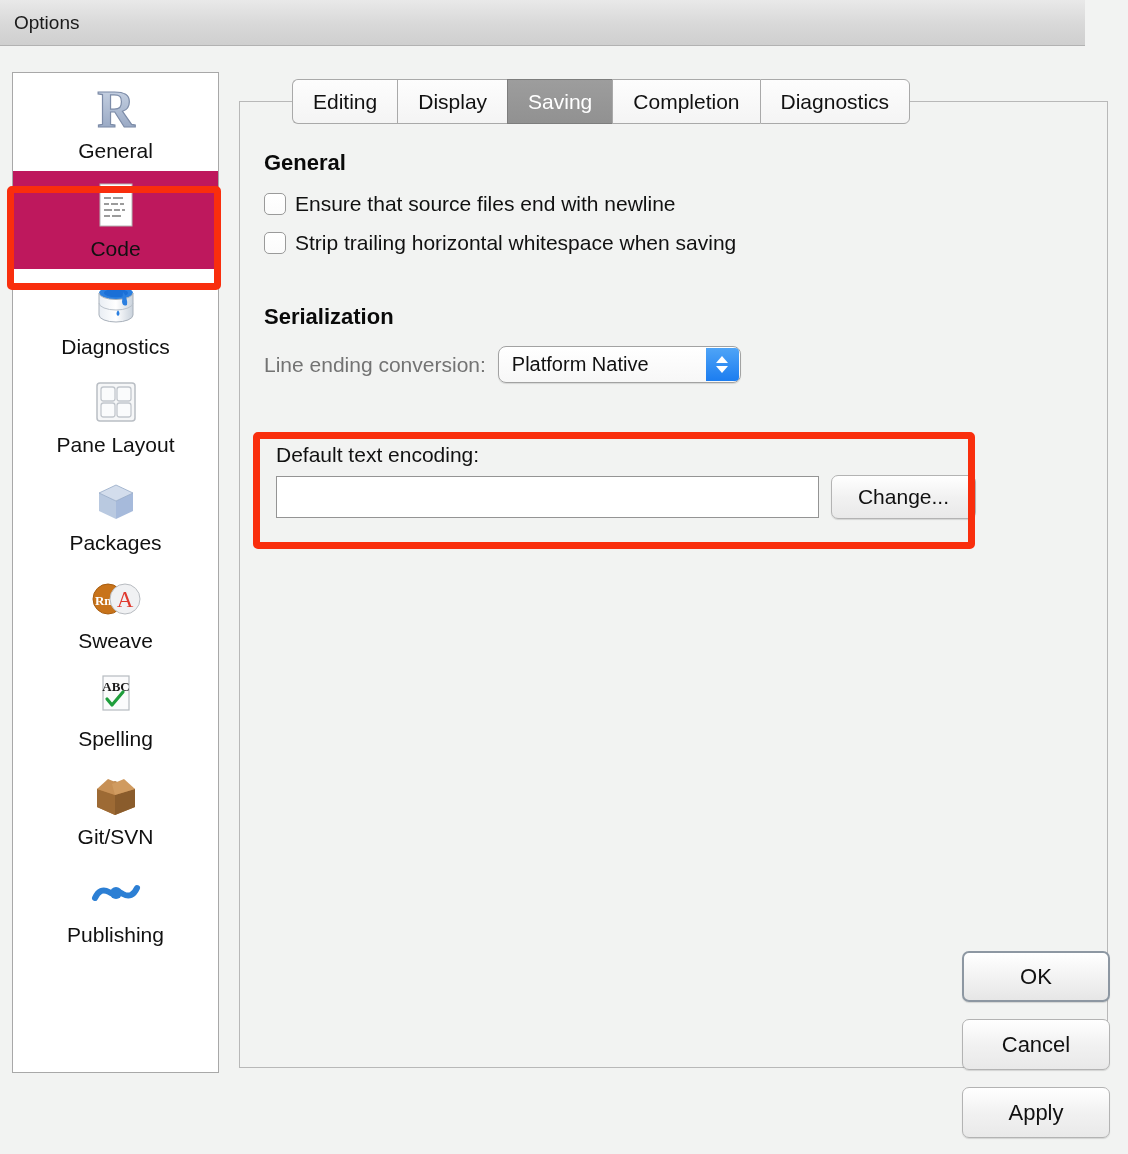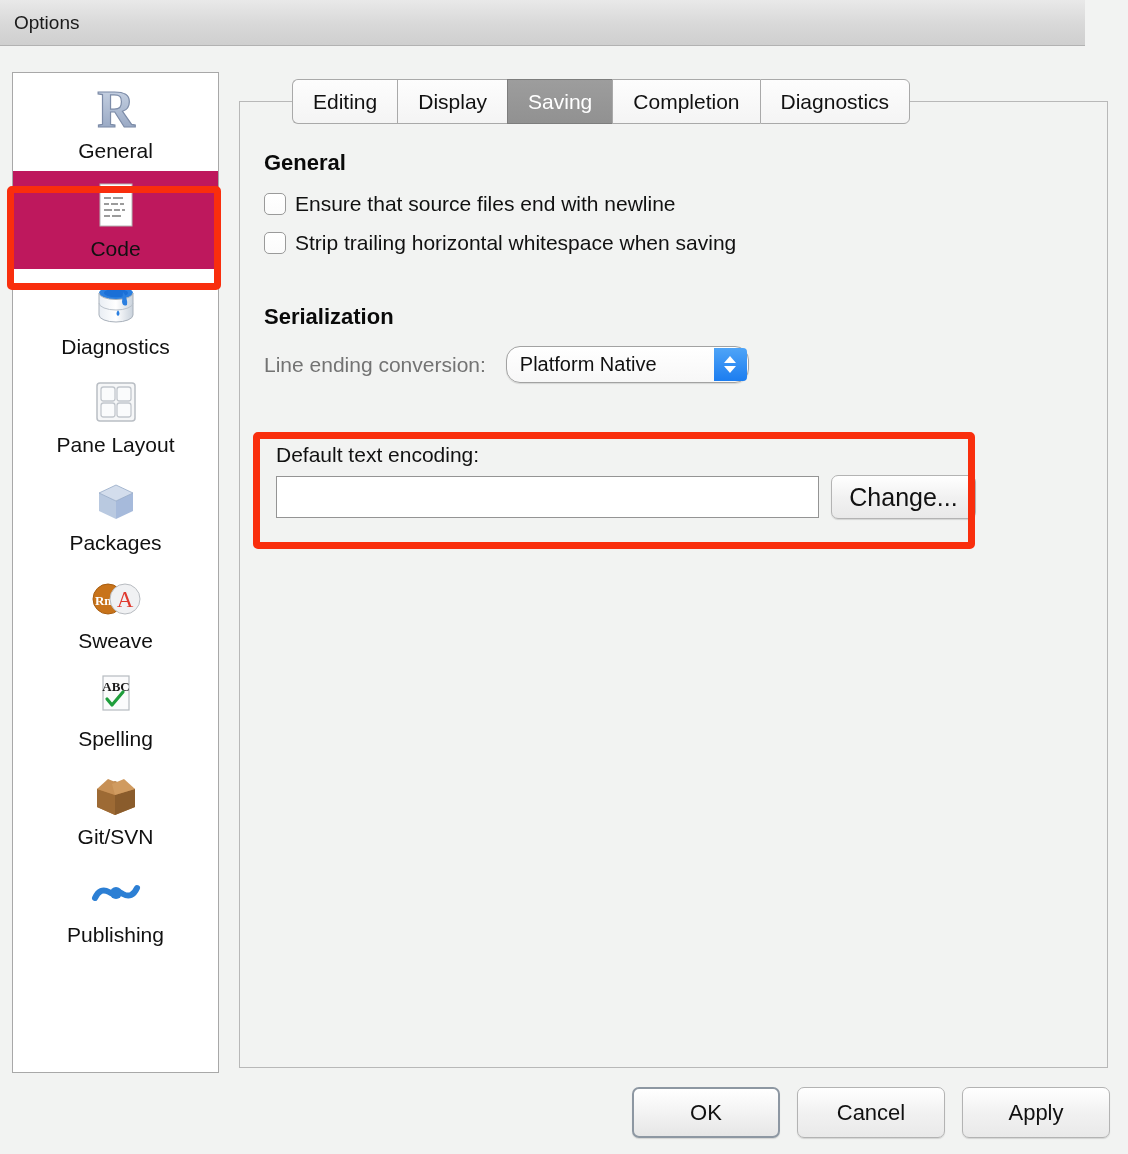--- a/index.html
+++ b/index.html
@@ -155,27 +155,26 @@
 
   
   .select {
     position: relative;
     display: inline-flex;
     align-items: center;
     height: 37px;
     min-width: 243px;
     background: linear-gradient(to bottom, #ffffff 0%, #f7f7f7 100%);
     border: 1px solid #a2a2a2;
-    border-radius: 14px;
+    border-radius: 8px;
     padding: 0 24px 0 13px;
     font-size: 20px;
     color: #111;
     cursor: pointer;
     box-shadow: 0 1px 1px rgba(0,0,0,.12);
-    margin-left: 8px;
   }
   .select-stepper {
     position: absolute;
     right: 1px; top: 1px;
     width: 33px; height: 33px;
     border-radius: 0 4px 4px 0;
     background: linear-gradient(to bottom, #4ea4f7 0%, #1c7df0 100%);
     display: flex;
     flex-direction: column;
     align-items: center;
@@ -203,40 +202,41 @@
     background: #ffffff;
     border: 1px solid #949494;
     font-size: 19px;
     padding: 0 8px;
     color: #111;
     font-family: "Liberation Sans", sans-serif;
     outline: none;
   }
   .btn {
     font-family: "Liberation Sans", sans-serif;
-    font-size: 25px;
+    font-size: 21px;
     color: #111;
     background: linear-gradient(to bottom, #ffffff 0%, #f1f1f1 52%, #e9e9e9 100%);
     border: 1px solid #b3b3b3;
     border-radius: 7px;
     box-shadow: 0 1px 1px rgba(0,0,0,.13);
     cursor: pointer;
     padding: 0;
   }
   .btn-change {
     margin-left: 12px;
     width: 145px; height: 44px;
   }
 
   
   .footer {
     position: absolute;
     right: 18px; bottom: 16px;
     display: flex;
     gap: 17px;
+    flex-direction: column;
   }
   .btn-footer { width: 148px; height: 51px; font-size: 22px; }
   .btn-footer.default {
     border-color: #8d97a2;
     border-width: 2px;
     background: linear-gradient(to bottom, #ffffff 0%, #f3f3f3 50%, #e6e6e6 100%);
   }
 </style>
 </head>
 <body>

